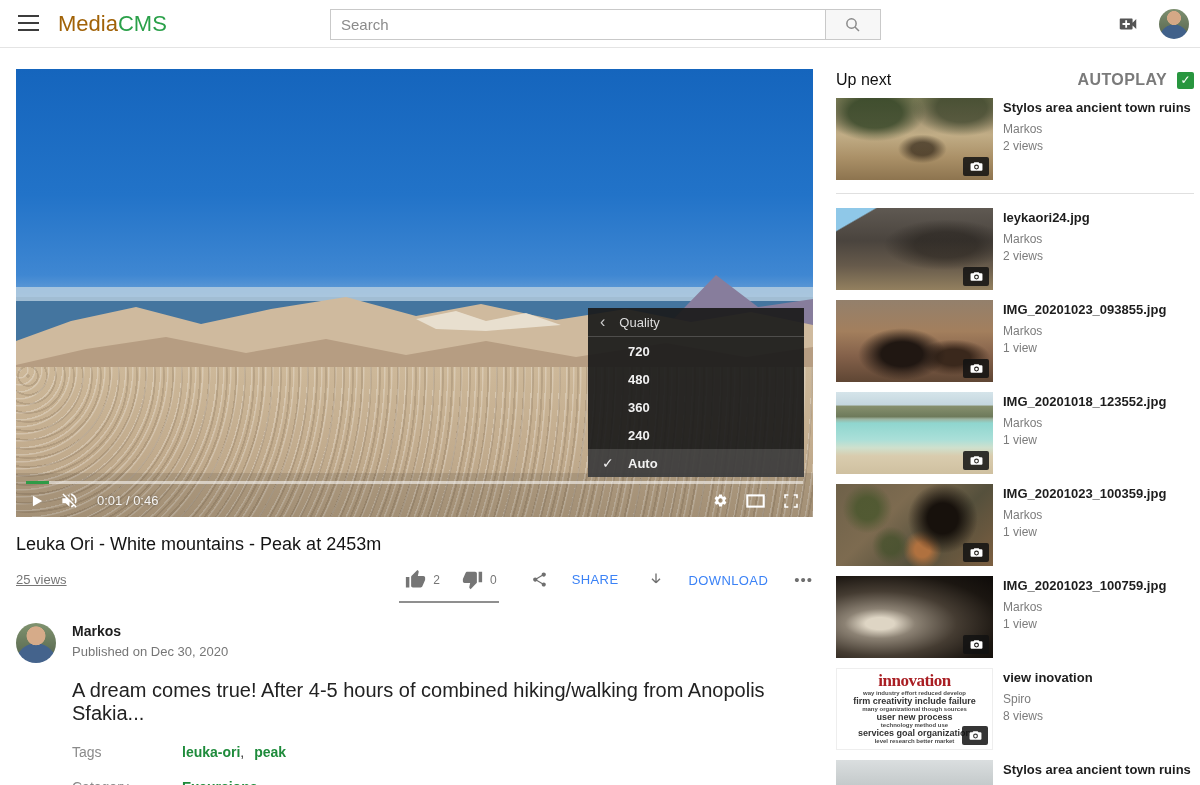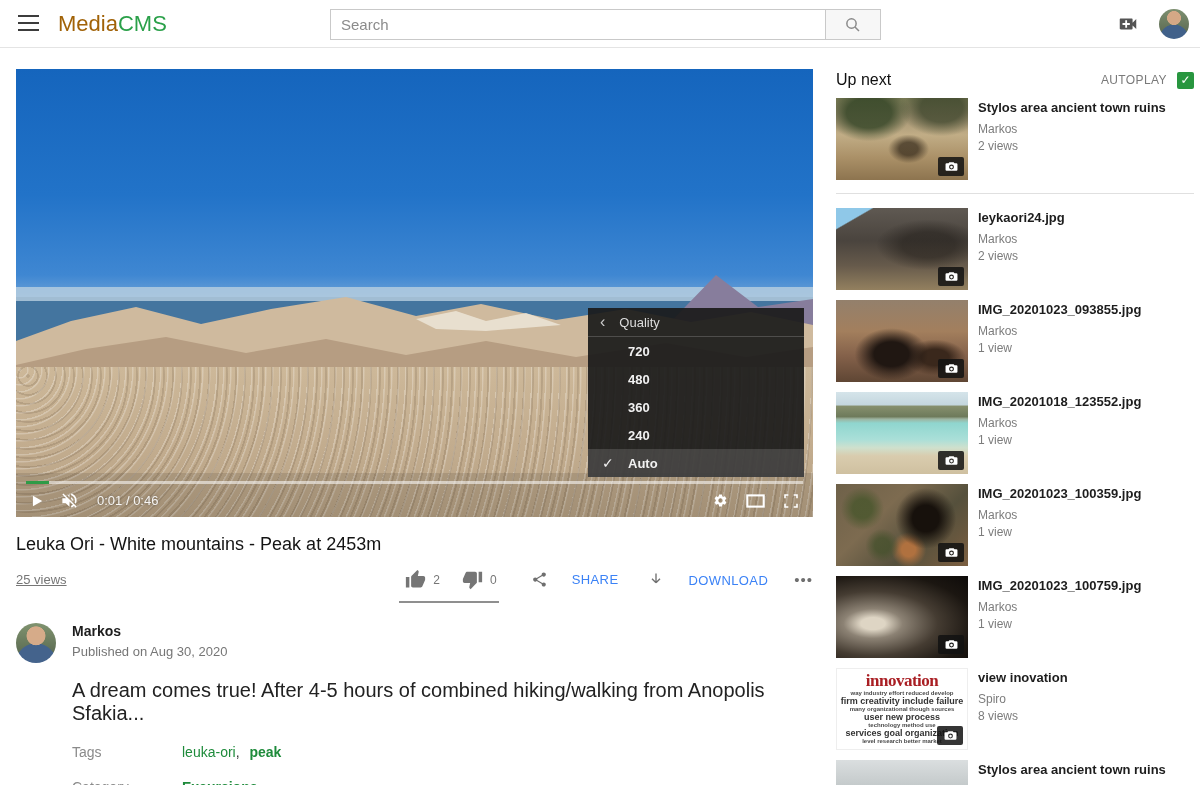--- a/index.html
+++ b/index.html
@@ -100,28 +100,28 @@
   .meta-table { margin-left:56px; }
   .meta-line { display:flex; margin-top:19px; font-size:14px; }
   .meta-label { width:110px; color:#8a8a8a; }
   .tag-link { color:#1e8b3b; cursor:pointer; }
   .tag-sep { color:#333; margin-right:6px; }
   
   .sidebar { position:absolute; left:836px; top:71px; width:358px; }
   .side-head { display:flex; align-items:center; margin-bottom:9px; }
   .upnext { font-size:16px; color:#101010; }
   .autoplay { margin-left:auto; display:flex; align-items:center; }
-  .autoplay-label { font-size:12px; font-weight:normal; letter-spacing:.4px; color:#7a7a7a; margin-right:10px;text-align:center; }
+  .autoplay-label { font-size:16px; font-weight:bold; letter-spacing:.4px; color:#7a7a7a; margin-right:10px;text-align:center; }
   .checkbox {
     width:17px; height:17px; background:#28963f; border-radius:2px; cursor:pointer;
     color:#fff; font-size:12px; display:flex; align-items:center; justify-content:center;
   }
   .upnext-item { display:flex; margin-bottom:10px; cursor:pointer; }
   .upnext-divider { border:none; border-top:1px solid #e0e0e0; margin:13px 0 14px 0; }
-  .thumb { position:relative; width:132px; height:82px; flex:none; overflow:hidden; }
+  .thumb { position:relative; width:157px; height:82px; flex:none; overflow:hidden; }
   .cam-badge {
     position:absolute; right:4px; bottom:4px; width:26px; height:19px; background:rgba(18,18,18,.85);
     border-radius:2px; display:flex; align-items:center; justify-content:center;
   }
   .t-info { margin-left:10px; padding-top:1px; }
   .t-title { font-size:13px; font-weight:bold; color:#1d1d1d; line-height:17px; max-width:200px; }
   .t-author { margin-top:6px; font-size:12px; color:#7c7c7c; }
   .t-views { margin-top:3px; font-size:12px; color:#7c7c7c; }
   
   .t1 { background:
@@ -290,31 +290,31 @@
           <span class="lbl">DOWNLOAD</span>
         </div>
         <span class="more-dots">•••</span>
       </div>
     </div>
 
     <div class="author-row">
       <div class="avatar-author"></div>
       <div class="author-info">
         <div class="author-name">Markos</div>
-        <div class="published">Published on Aug 30, 2020</div>
+        <div class="published">Published on Dec 30, 2020</div>
       </div>
     </div>
 
     <div class="description">A dream comes true! After 4-5 hours of combined hiking/walking from Anopolis Sfakia...</div>
 
     <div class="meta-table">
       <div class="meta-line">
         <span class="meta-label">Tags</span>
         <span>
-          <span class="tag-link" style="font-weight:normal;">leuka-ori</span><span class="tag-sep">,</span>
+          <span class="tag-link" style="font-weight:bold;">leuka-ori</span><span class="tag-sep">,</span>
           <span class="tag-link" style="font-weight:bold;">peak</span>
         </span>
       </div>
       <div class="meta-line">
         <span class="meta-label">Category</span>
         <span class="tag-link" style="font-weight:bold;">Excursions</span>
       </div>
     </div>
 
   </div>

